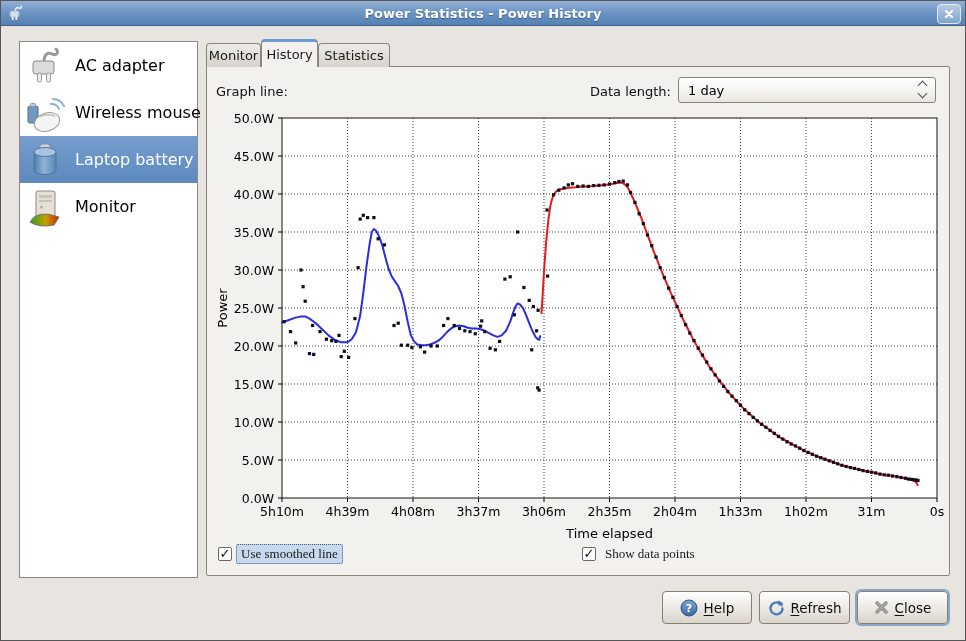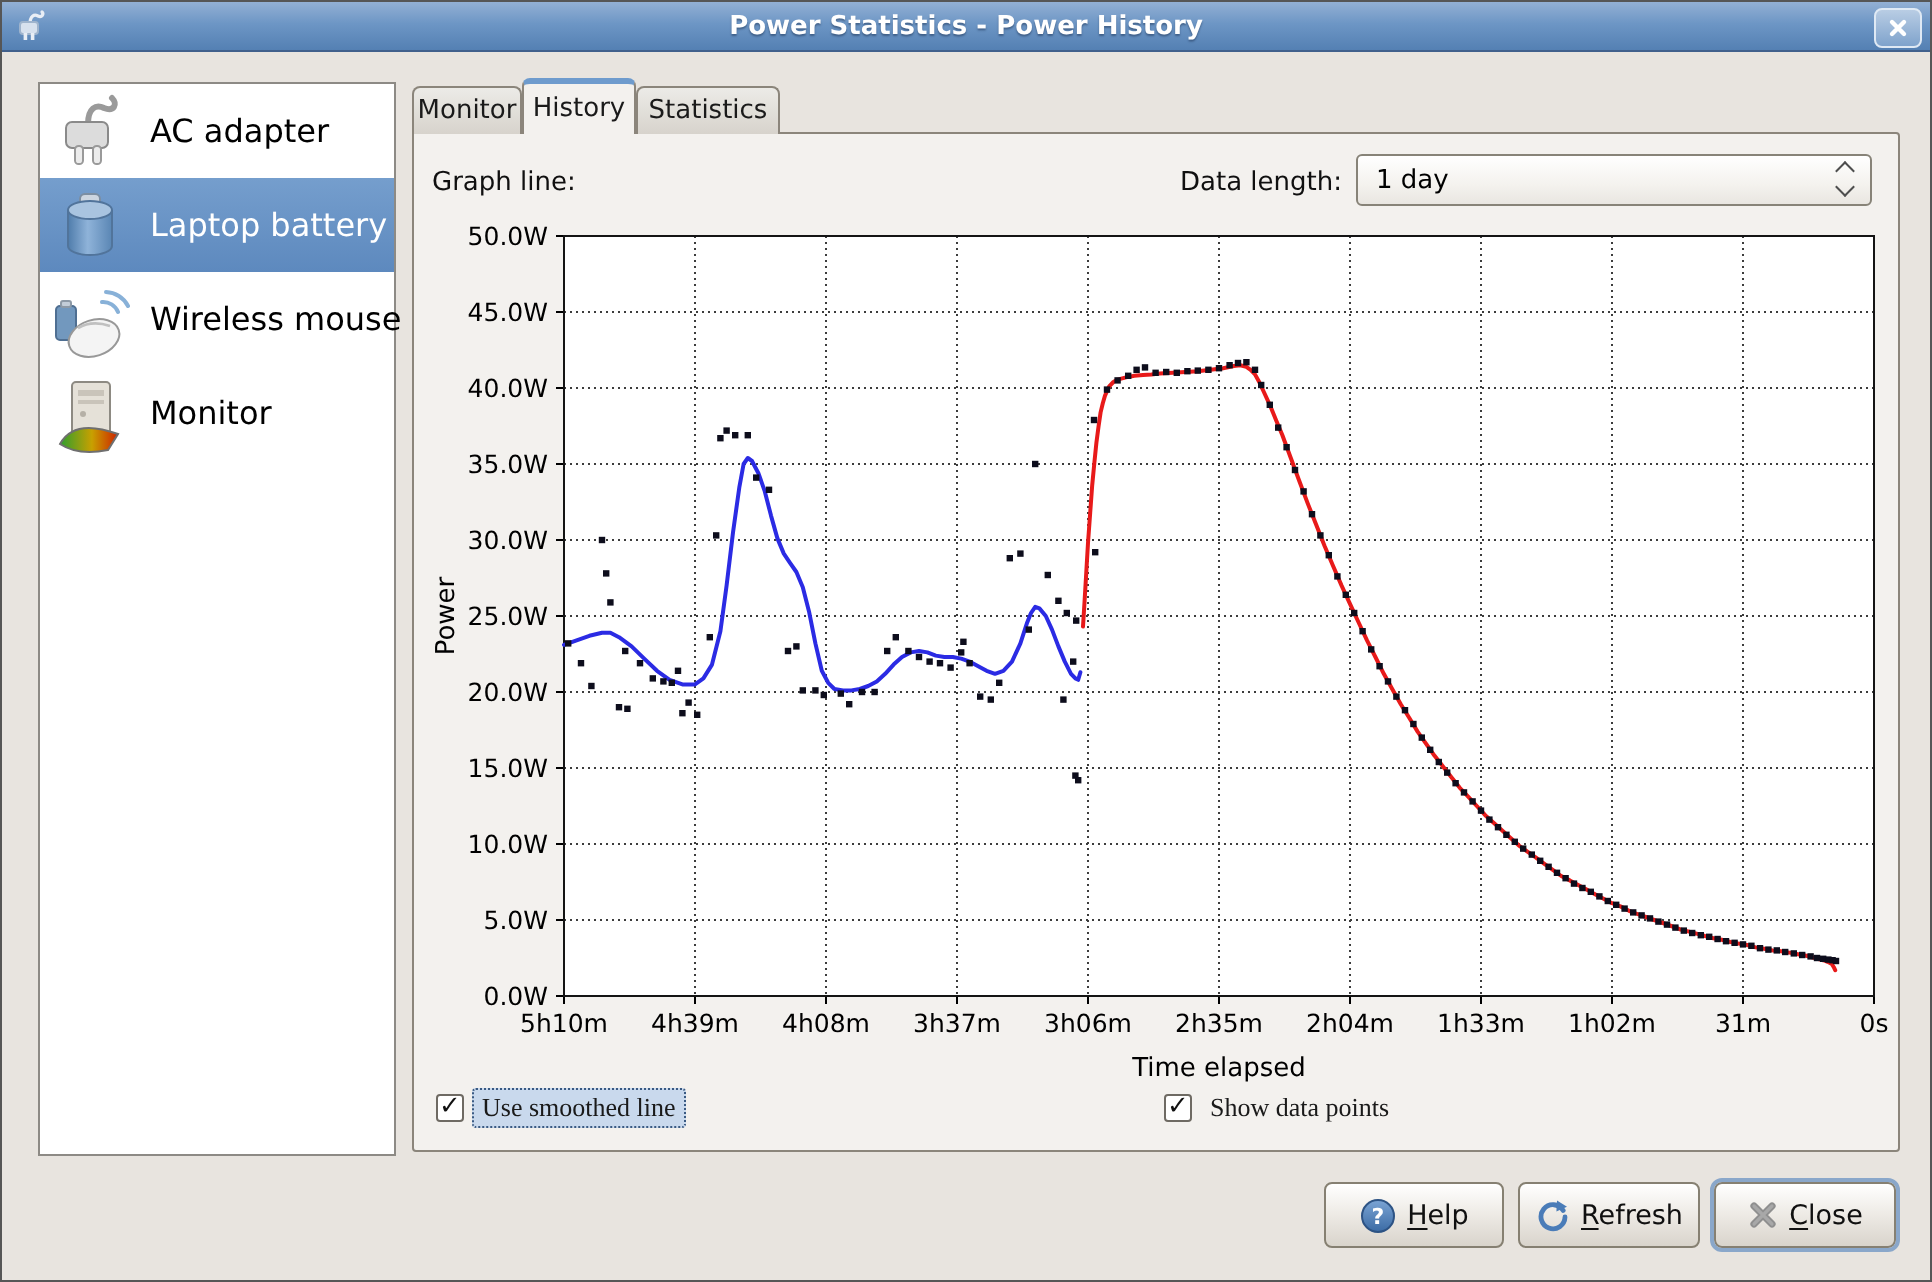--- a/index.html
+++ b/index.html
@@ -87,47 +87,47 @@
   <div class="sidebar">
 
     <div class="side-item">
       <svg class="icn" viewBox="0 0 40 40">
         <path d="M19 16 C19 8 23 6 27 8 C32 10 34 6 31 3" fill="none" stroke="#9a9a9a" stroke-width="3" stroke-linecap="round"></path>
         <rect x="8" y="15" width="21" height="13" rx="3" fill="#dcdcdc" stroke="#8a8a8a"></rect>
         <rect x="12.5" y="27" width="4" height="9" rx="1.8" fill="#ececec" stroke="#9a9a9a"></rect>
         <rect x="21.5" y="27" width="4" height="9" rx="1.8" fill="#ececec" stroke="#9a9a9a"></rect>
       </svg>
       <span class="lbl">AC adapter</span>
+    </div>
+
+    <div class="side-item">
+      <svg class="icn" viewBox="0 0 40 40">
+        <rect x="3" y="13" width="10" height="17" rx="2" fill="#7298be" stroke="#4f6f92"></rect>
+        <rect x="5.5" y="10.5" width="5" height="3" rx="1" fill="#c3cdd8" stroke="#8d99a6"></rect>
+        <ellipse cx="22" cy="29" rx="13" ry="9" transform="rotate(-18 22 29)" fill="#f4f4f4" stroke="#989898"></ellipse>
+        <path d="M14 24 Q21 20 30 23" fill="none" stroke="#c0c0c0" stroke-width="1.4"></path>
+        <path d="M26 11 a8 8 0 0 1 8 5 M28 6 a13 13 0 0 1 11 7" stroke="#88b1d8" fill="none" stroke-width="2" stroke-linecap="round"></path>
+      </svg>
+      <span class="lbl">Wireless mouse</span>
     </div>
 
     <div class="side-item selected">
       <svg class="icn" viewBox="0 0 40 40">
         <defs>
           <linearGradient id="batg" x1="0" y1="0" x2="1" y2="0">
             <stop offset="0" stop-color="#4f7cab"></stop>
               <stop offset="0.45" stop-color="#8fb3d9"></stop>
               <stop offset="1" stop-color="#5a86b4"></stop>
           </linearGradient>
         </defs>
         <rect x="15" y="4" width="10" height="7" rx="2.5" fill="#ccd5e0" stroke="#7c8ea2"></rect>
         <path d="M9 12 v18 a11 4.5 0 0 0 22 0 v-18" fill="url(#batg)" stroke="#51749b"></path>
         <ellipse cx="20" cy="12" rx="11" ry="4.5" fill="#a9c4e0" stroke="#51749b"></ellipse>
       </svg>
       <span class="lbl">Laptop battery</span>
-    </div>
-
-    <div class="side-item">
-      <svg class="icn" viewBox="0 0 40 40">
-        <rect x="3" y="13" width="10" height="17" rx="2" fill="#7298be" stroke="#4f6f92"></rect>
-        <rect x="5.5" y="10.5" width="5" height="3" rx="1" fill="#c3cdd8" stroke="#8d99a6"></rect>
-        <ellipse cx="22" cy="29" rx="13" ry="9" transform="rotate(-18 22 29)" fill="#f4f4f4" stroke="#989898"></ellipse>
-        <path d="M14 24 Q21 20 30 23" fill="none" stroke="#c0c0c0" stroke-width="1.4"></path>
-        <path d="M26 11 a8 8 0 0 1 8 5 M28 6 a13 13 0 0 1 11 7" stroke="#88b1d8" fill="none" stroke-width="2" stroke-linecap="round"></path>
-      </svg>
-      <span class="lbl">Wireless mouse</span>
     </div>
 
     <div class="side-item">
       <svg class="icn" viewBox="0 0 40 40">
         <defs>
           <linearGradient id="fang" x1="0" y1="0" x2="1" y2="0">
             <stop offset="0" stop-color="#2e9e2e"></stop>
               <stop offset="0.55" stop-color="#c8a000"></stop>
               <stop offset="1" stop-color="#cc2200"></stop>
           </linearGradient>

